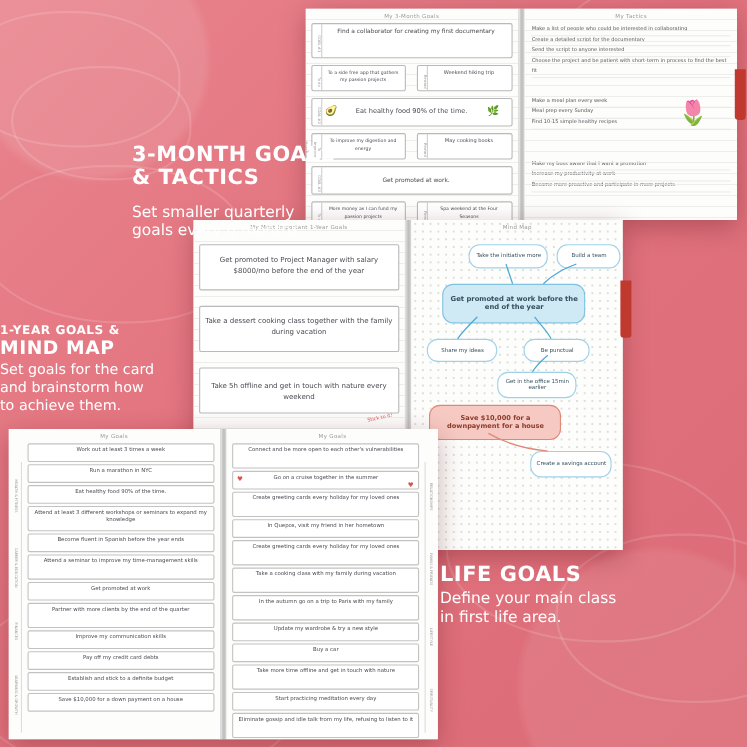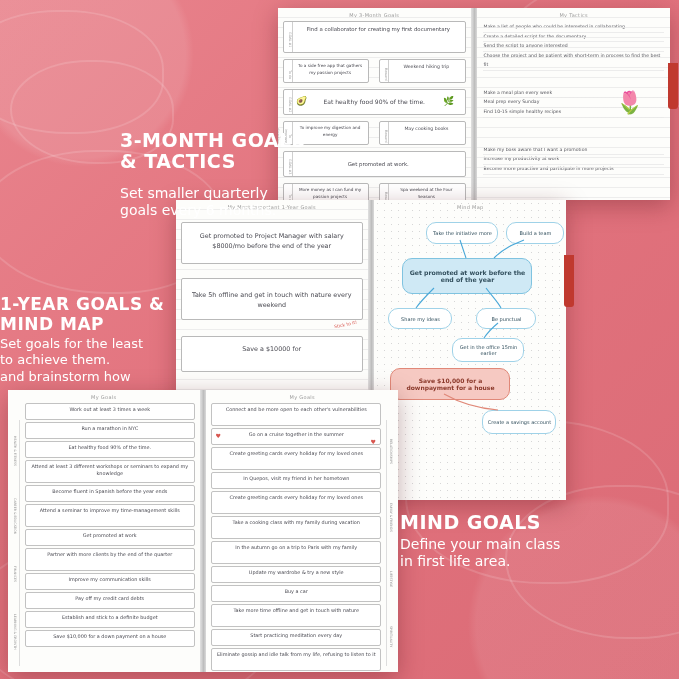--- a/index.html
+++ b/index.html
@@ -167,20 +167,23 @@
 </div>
 
 <div class="spread" id="spread2">
   <div class="page left">
     <div class="rules"></div>
     <div class="ptitle">My Most Important 1-Year Goals</div>
     <div class="box" style="height:40px;margin-top:12px">
       <div class="boxtxt" style="font-size:6.4px;padding-top:9px">Get promoted to Project Manager with salary $8000/mo before the end of the year</div>
     </div>
     <div class="box" style="height:40px;margin-top:14px">
+      <div class="boxtxt" style="font-size:6.4px;padding-top:9px">Take a dessert cooking class together with the family during vacation</div>
+    </div>
+    <div class="box" style="height:40px;margin-top:14px">
       <div class="boxtxt" style="font-size:6.4px;padding-top:12px">Take 5h offline and get in touch with nature every weekend</div>
       <span style="position:absolute;right:4px;bottom:-8px;font-size:4.5px;color:#d8564f;transform:rotate(-12deg)">Stick to it!</span>
     </div>
     <div class="box" style="height:34px;margin-top:16px">
       <div class="boxtxt" style="font-size:6.4px;padding-top:8px">Save a $10000 for</div>
     </div>
     <div style="position:absolute;left:6px;bottom:-2px;width:60px;height:40px;background:#e1726f;opacity:.45;border-radius:50% 50% 0 0"></div>
   </div>
 
   <div class="gutter"></div>
@@ -314,24 +317,24 @@
 </div>
 
 <div class="heading" id="h1">
   <div class="big" style="font-size:19px;line-height:1.1">3-MONTH GOALS</div>
   <div class="big" style="font-size:19px;line-height:1.15">&amp; TACTICS</div>
   <div class="sub" style="font-size:14px;line-height:1.25;margin-top:12px">Set smaller quarterly</div>
   <div class="sub" style="font-size:14px;line-height:1.25">goals every 6 months.</div>
 </div>
 
 <div class="heading" id="h2">
-  <div class="big" style="font-size:17px;line-height:1.15">1-YEAR GOALS &amp;</div>
+  <div class="big" style="font-size:11px;line-height:1.15">1-YEAR GOALS &amp;</div>
   <div class="big" style="font-size:17px;line-height:1.15">MIND MAP</div>
-  <div class="sub" style="font-size:13px;line-height:1.25;margin-top:2px">Set goals for the least</div>
+  <div class="sub" style="font-size:13px;line-height:1.25;margin-top:2px">Set goals for the card</div>
+  <div class="sub" style="font-size:13px;line-height:1.25">and brainstorm how</div>
   <div class="sub" style="font-size:13px;line-height:1.25">to achieve them.</div>
-  <div class="sub" style="font-size:13px;line-height:1.25">and brainstorm how</div>
 </div>
 
 <div class="heading" id="h3">
-  <div class="big" style="font-size:19px;line-height:1.15">MIND GOALS</div>
+  <div class="big" style="font-size:19px;line-height:1.15">LIFE GOALS</div>
   <div class="sub" style="font-size:14px;line-height:1.25;margin-top:2px">Define your main class</div>
   <div class="sub" style="font-size:14px;line-height:1.25">in first life area.</div>
 </div>
 
 </body></html>

